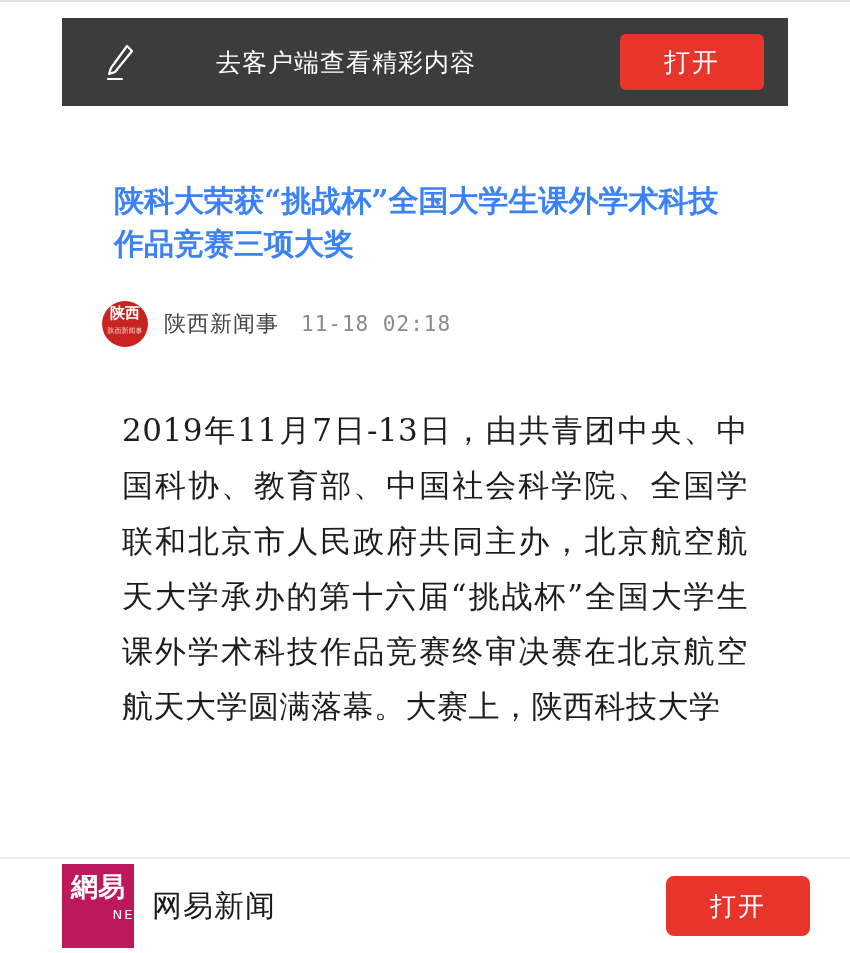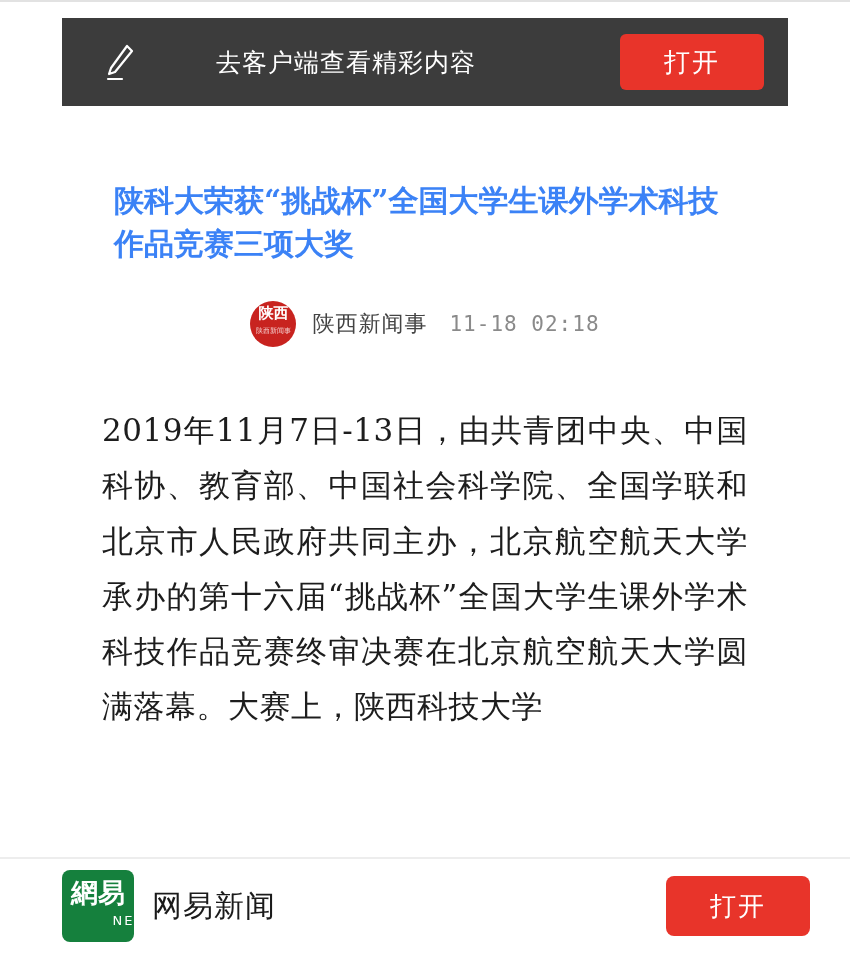--- a/index.html
+++ b/index.html
@@ -108,21 +108,20 @@
     font-size: 30px;
     line-height: 1.42;
     color: #3b82f6;
     letter-spacing: 0px;
   }
 
   .byline {
     display: flex;
     align-items: center;
     margin-top: 36px;
-    justify-content: center;
   }
   .source-avatar {
     width: 46px;
     height: 46px;
     flex: 0 0 46px;
     border-radius: 50%;
     background: #c8231f;
     position: relative;
     overflow: hidden;
   }
@@ -164,20 +163,21 @@
   }
 
   .body-text {
     margin-top: 56px;
     font-family: "DejaVu Serif", "Liberation Serif", serif;
     font-size: 31px;
     line-height: 1.78;
     color: #1d1d1d;
     text-align: justify;
     letter-spacing: 0.5px;
+    margin-left: 20px;
   }
 
   
   .fade-mask {
     position: absolute;
     left: 62px;
     bottom: 96px;
     width: 726px;
     height: 70px;
     background: linear-gradient(to bottom, rgba(255,255,255,0) 0%, rgba(255,255,255,0.95) 70%, #ffffff 100%);
@@ -194,24 +194,24 @@
     background: #ffffff;
     border-top: 2px solid #ededed;
     display: flex;
     align-items: center;
     box-sizing: border-box;
     padding: 0 40px 0 62px;
     z-index: 10;
   }
   .brand-logo {
     width: 72px;
-    height: 72px;
+    height: 84px;
     flex: 0 0 72px;
-    background: #15803d;
-    border-radius: 8px;
+    background: #be185d;
+    border-radius: 0;
     position: relative;
     overflow: hidden;
   }
   .brand-logo .bl-top {
     position: absolute;
     left: 0; top: 8px;
     width: 72px;
     text-align: center;
     color: #ffffff;
     font-size: 27px;

